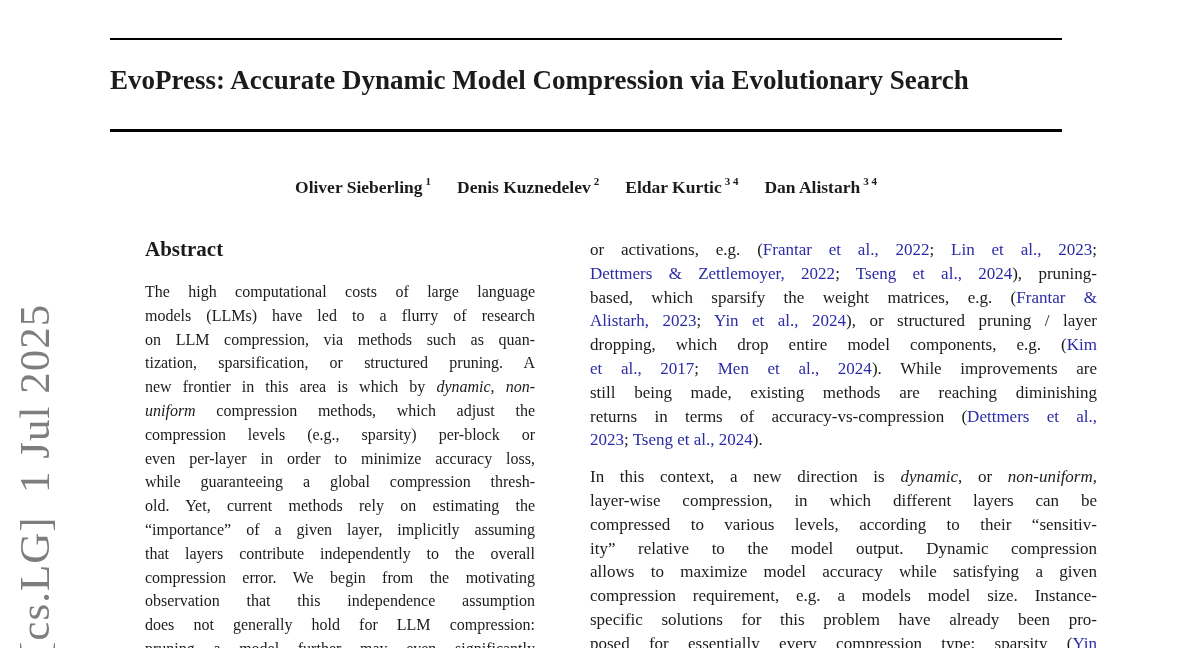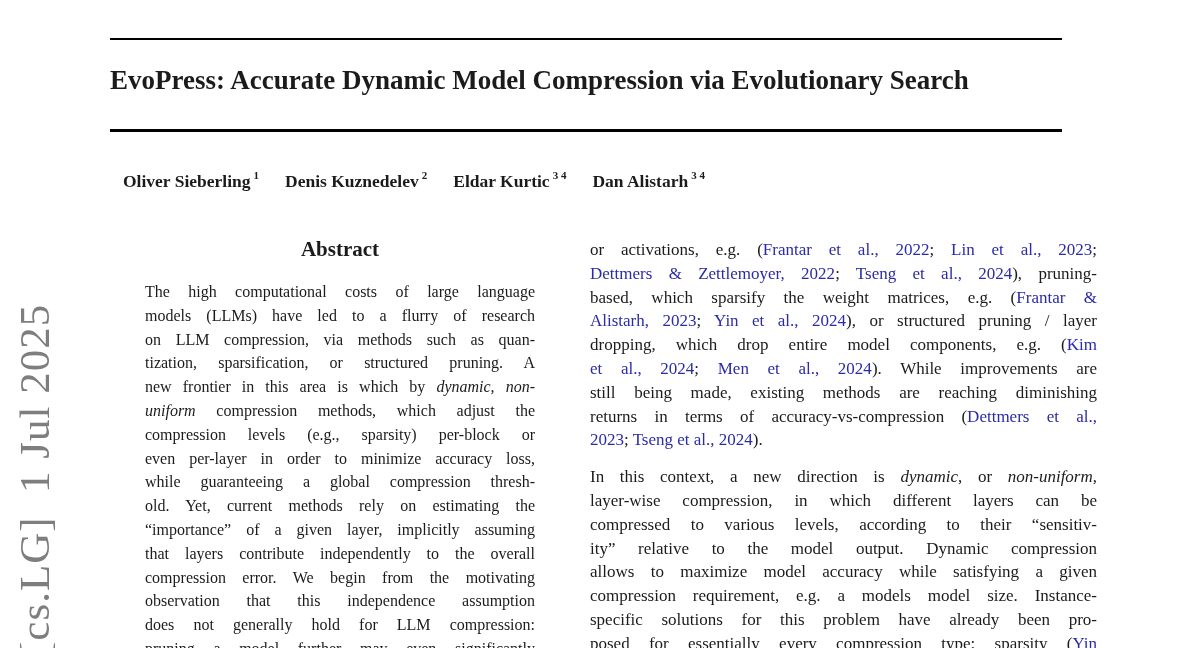--- a/index.html
+++ b/index.html
@@ -36,36 +36,37 @@
   .rule-mid{top:129px;}
   .title{
     position:absolute;
     left:110px;top:62px;width:952px;
     margin:0;
     font-size:27px;font-weight:bold;
     line-height:36px;
   }
   .authors{
     position:absolute;
-    left:110px;top:164px;width:952px;
+    left:110px;top:170px;width:952px;
+    text-align:center;
     font-size:17.5px;font-weight:bold;
     line-height:24px;
   }
   .author{margin:0 13px;white-space:nowrap;}
   .author sup{
     font-size:11px;
     font-weight:bold;
     margin-left:3px;
     position:relative;top:-1px;
     white-space:pre;
   }
   .abs-head{
     position:absolute;
     left:145px;top:237px;width:390px;
-    text-align:center;
+    text-align:left;
     font-size:21px;font-weight:bold;
   }
   .abs-body{
     position:absolute;
     left:145px;top:280px;width:390px;
     font-size:16px;
   }
   .col-right{
     position:absolute;
     left:590px;top:238px;width:507px;
@@ -121,21 +122,21 @@
       </div>
   </div>
 
   <div class="col-right">
     <div class="para">
         <div class="line"><span>or activations, e.g. (</span><span class="cite">Frantar et al., 2022</span><span>; </span><span class="cite">Lin et al., 2023</span><span>;</span></div>
         <div class="line"><span class="cite">Dettmers &amp; Zettlemoyer, 2022</span><span>; </span><span class="cite">Tseng et al., 2024</span><span>), pruning-</span></div>
         <div class="line"><span>based, which sparsify the weight matrices, e.g. (</span><span class="cite">Frantar &amp;</span></div>
         <div class="line"><span class="cite">Alistarh, 2023</span><span>; </span><span class="cite">Yin et al., 2024</span><span>), or structured pruning / layer</span></div>
         <div class="line"><span>dropping, which drop entire model components, e.g. (</span><span class="cite">Kim</span></div>
-        <div class="line"><span class="cite">et al., 2024</span><span>; </span><span class="cite">Men et al., 2024</span><span>). While improvements are</span></div>
+        <div class="line"><span class="cite">et al., 2017</span><span>; </span><span class="cite">Men et al., 2024</span><span>). While improvements are</span></div>
         <div class="line"><span>still being made, existing methods are reaching diminishing</span></div>
         <div class="line"><span>returns in terms of accuracy-vs-compression (</span><span class="cite">Dettmers et al.,</span></div>
         <div class="line end"><span class="cite">2023</span><span>; </span><span class="cite">Tseng et al., 2024</span><span>).</span></div>
       </div>
     <div class="para para2">
         <div class="line"><span>In this context, a new direction is </span><span class="it">dynamic</span><span>, or </span><span class="it">non-uniform</span><span>,</span></div>
         <div class="line"><span>layer-wise compression, in which different layers can be</span></div>
         <div class="line"><span>compressed to various levels, according to their “sensitiv-</span></div>
         <div class="line"><span>ity” relative to the model output. Dynamic compression</span></div>
         <div class="line"><span>allows to maximize model accuracy while satisfying a given</span></div>

